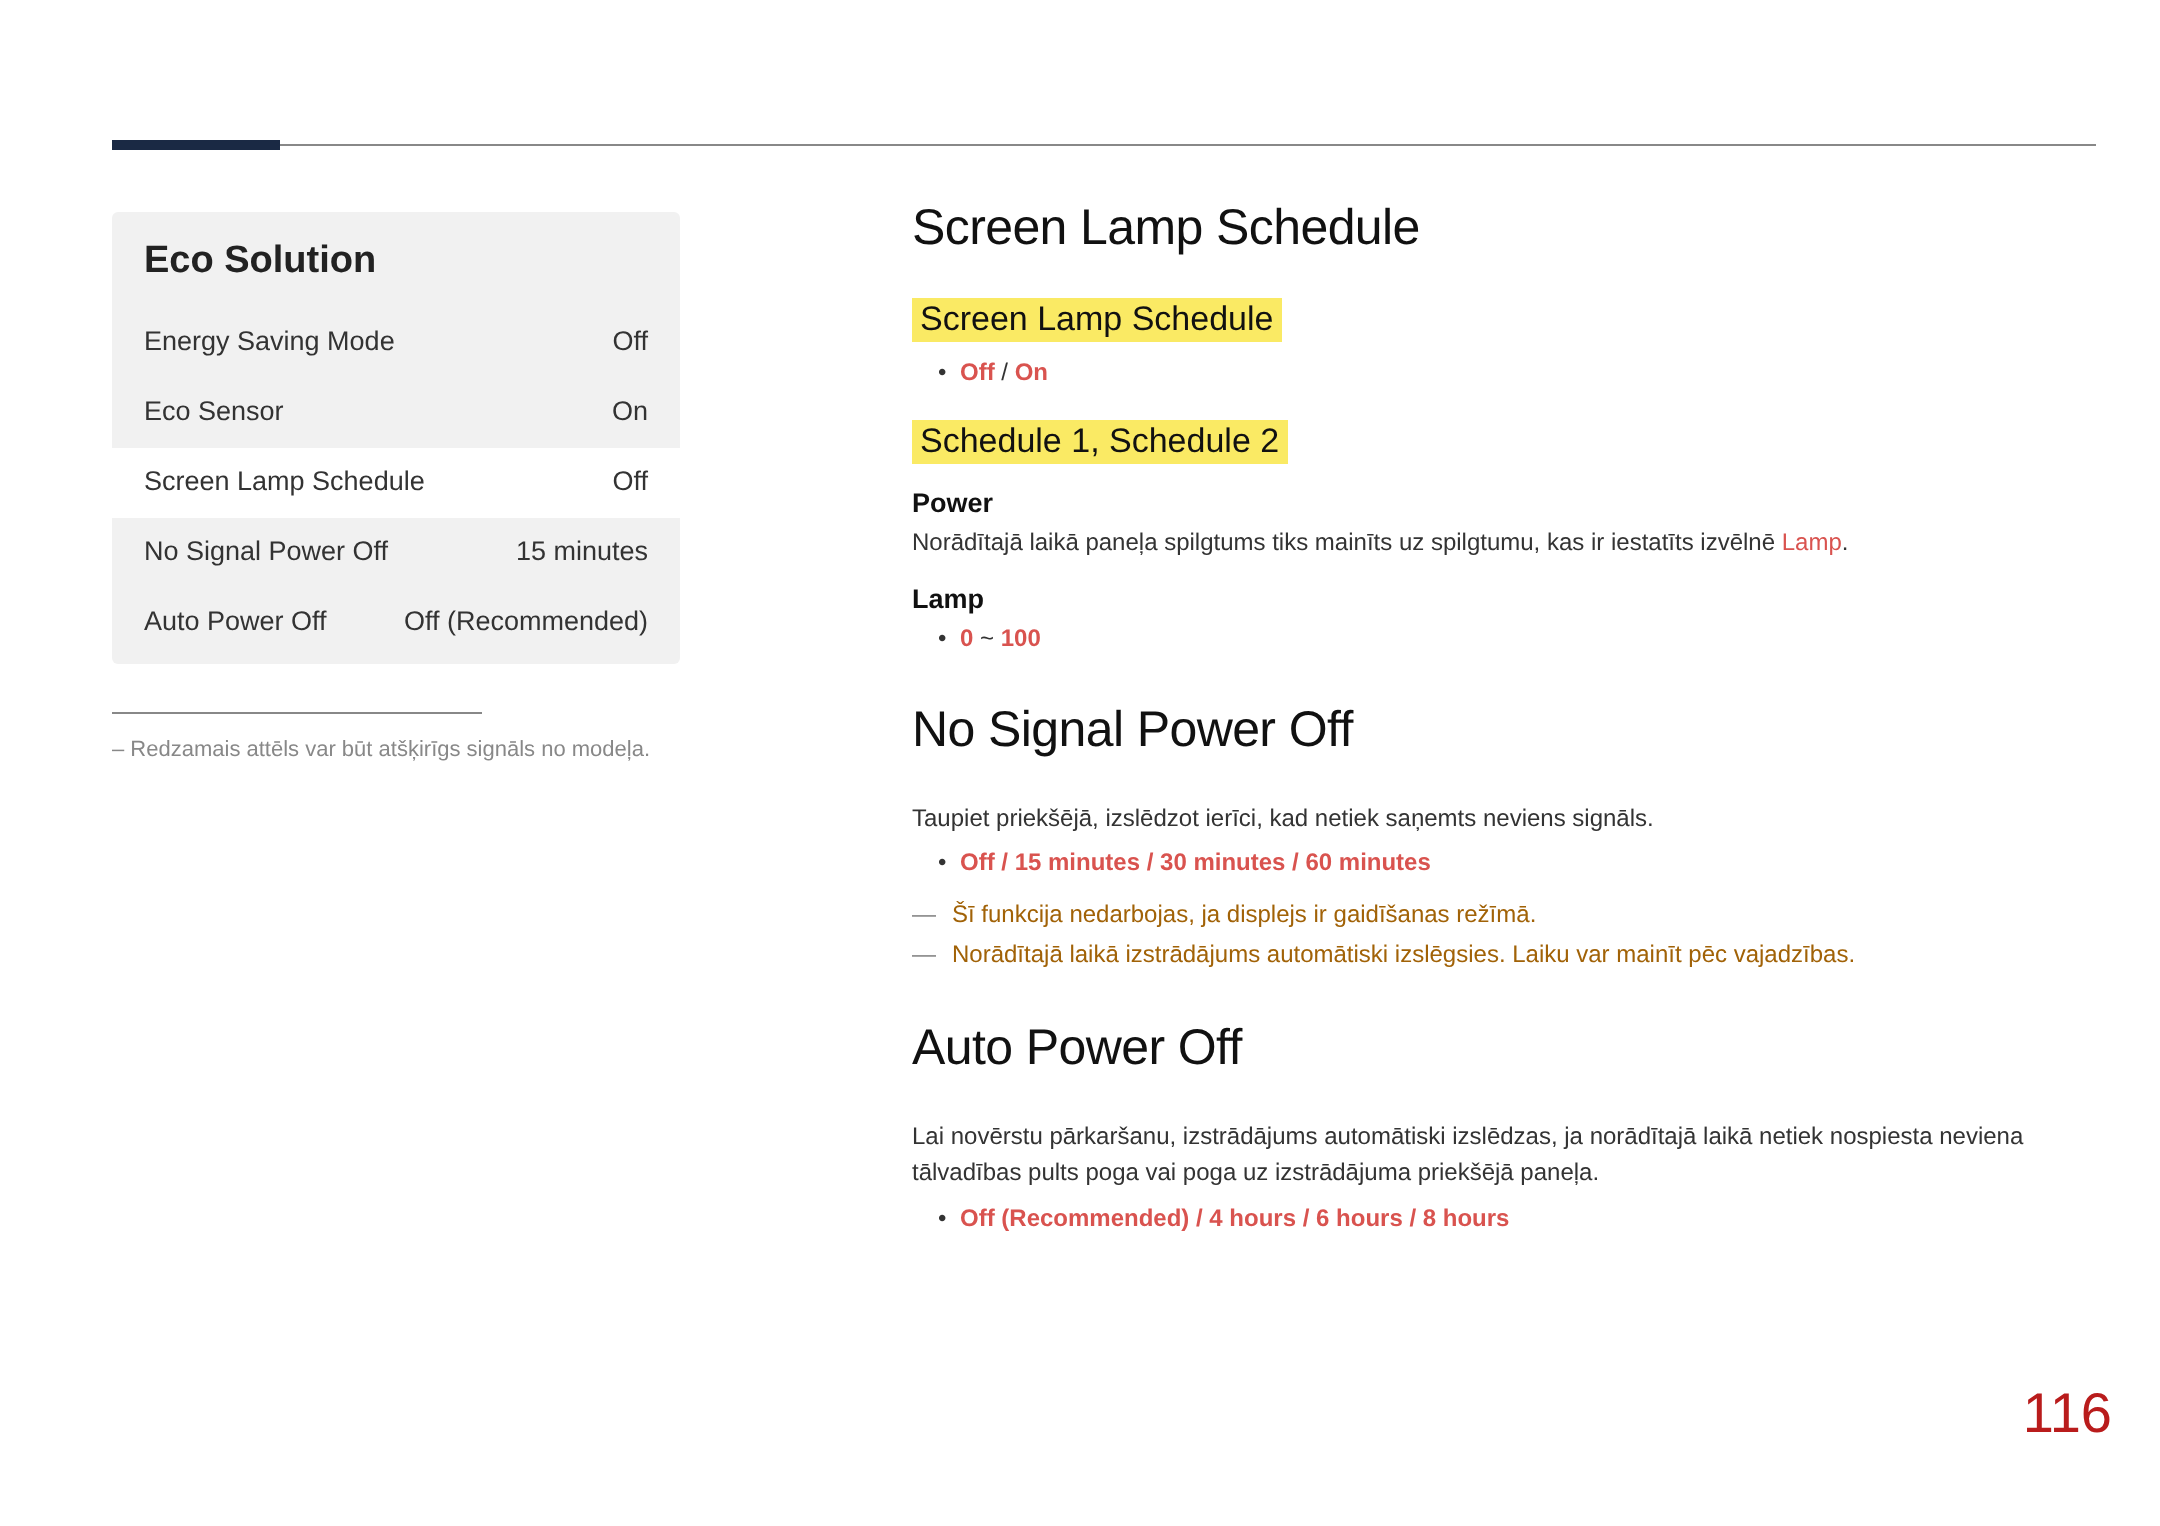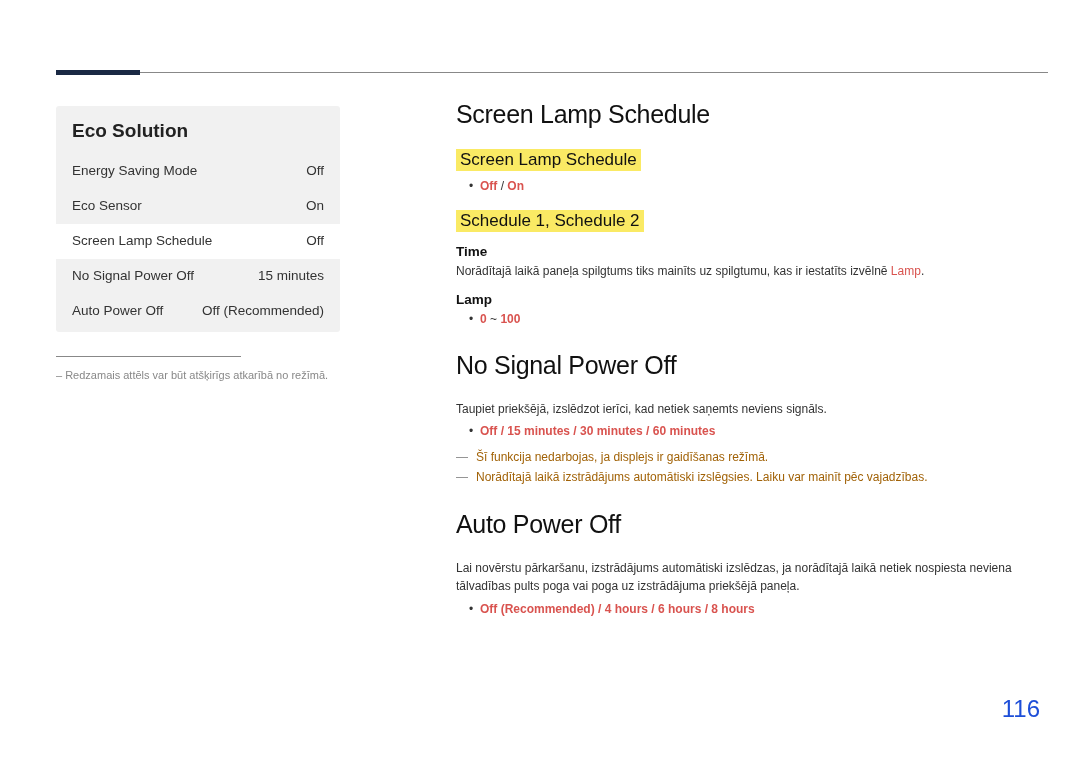--- a/index.html
+++ b/index.html
@@ -147,23 +147,23 @@
     }
     .section {
       margin-bottom: 22px;
     }
     .small-section {
       margin-bottom: 14px;
     }
     .page-number {
       position: absolute;
       bottom: 40px;
-      right: 40px;
-      font-size: 24px;
-      color: #1d4ed8;
+      right: 24px;
+      font-size: 28px;
+      color: #b91c1c;
       font-weight: 300;
     }
   </style>
 </head>
 <body>
 
 <div class="top-line"></div>
 <div class="navy-bar"></div>
 
 <div class="sidebar">
@@ -184,37 +184,37 @@
     <div class="menu-row">
       <span class="menu-label">No Signal Power Off</span>
       <span class="menu-value">15 minutes</span>
     </div>
     <div class="menu-row">
       <span class="menu-label">Auto Power Off</span>
       <span class="menu-value">Off (Recommended)</span>
     </div>
   </div>
   <hr class="sidebar-divider">
-  <div class="sidebar-note">– Redzamais attēls var būt atšķirīgs atkarībā no režīmā.</div>
+  <div class="sidebar-note">– Redzamais attēls var būt atšķirīgs signāls no modeļa.</div>
 </div>
 
 <div class="content">
 
   <div class="section">
     <div class="h1">Screen Lamp Schedule</div>
 
     <div class="small-section">
       <div><span class="h2">Screen Lamp Schedule</span></div>
       <div class="bullet"><span class="red-bold">Off</span><span> / </span><span class="red-bold">On</span></div>
     </div>
 
     <div class="small-section">
       <div><span class="h2">Schedule 1, Schedule 2</span></div>
 
-      <div class="h3">Time</div>
+      <div class="h3">Power</div>
       <div class="p"><span>Norādītajā laikā paneļa spilgtums tiks mainīts uz spilgtumu, kas ir iestatīts izvēlnē </span><span class="red">Lamp</span><span>.</span></div>
 
       <div class="h3" style="margin-top:12px">Lamp</div>
       <div class="bullet"><span class="red-bold">0</span><span> ~ </span><span class="red-bold">100</span></div>
     </div>
   </div>
 
   <div class="section">
     <div class="h1">No Signal Power Off</div>
     <div class="p">Taupiet priekšējā, izslēdzot ierīci, kad netiek saņemts neviens signāls.</div>

